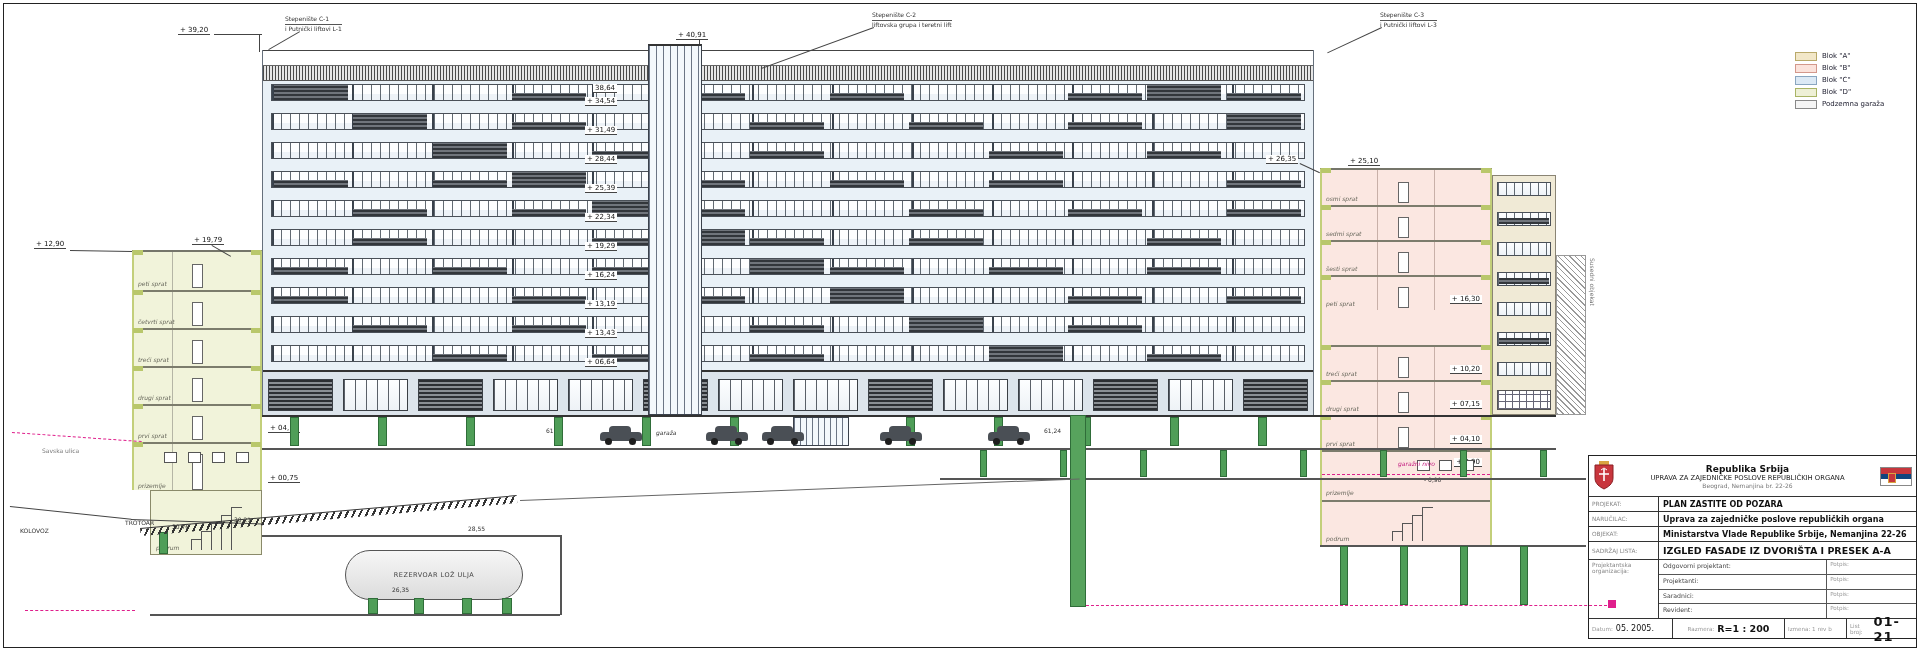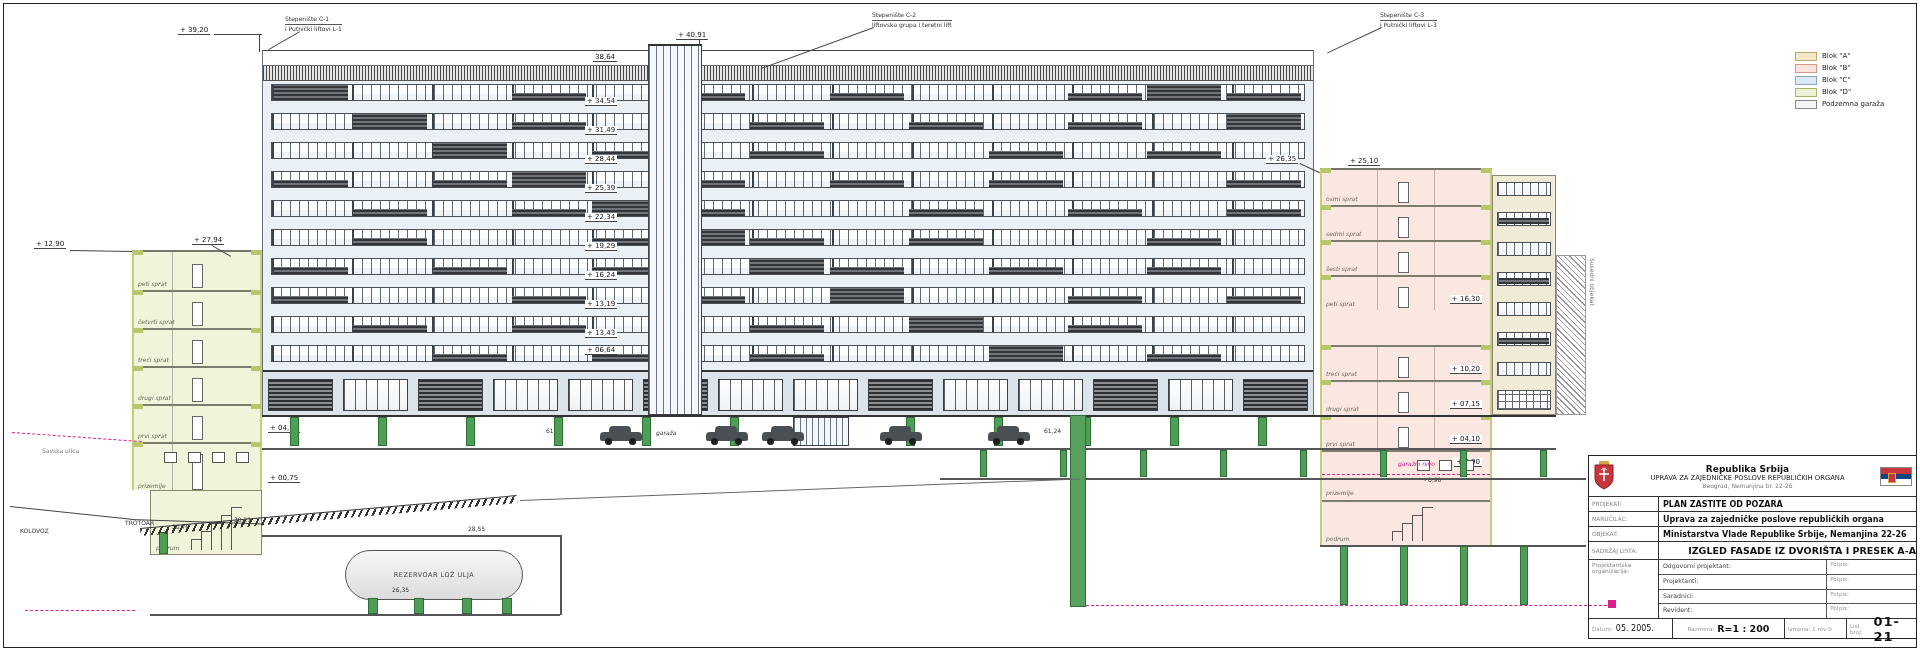--- a/index.html
+++ b/index.html
@@ -17,21 +17,21 @@
   .car::before{content:"";position:absolute;left:9px;top:-6px;width:22px;height:7px;background:#4a4f55;border-radius:4px 4px 0 0;}
   .car::after{content:"";position:absolute;left:5px;bottom:-4px;width:7px;height:7px;border-radius:50%;background:#1e1e1e;box-shadow:24px 0 0 #1e1e1e;}
   
   .tb{position:absolute;left:1588px;top:455px;width:329px;height:184px;border:1.5px solid #222;background:#fff;box-sizing:border-box;display:flex;flex-direction:column;}
   .tb-header{display:flex;align-items:center;border-bottom:1px solid #333;height:40px;padding:0 4px;gap:4px;}
   .tb-header .mid{flex:1;text-align:center;}
   .tb-country{font-size:9px;font-weight:bold;color:#111;}
   .tb-org{font-size:6.8px;color:#222;}
   .tb-addr{font-size:6px;color:#777;}
   .tb-row{display:flex;border-bottom:1px solid #333;align-items:center;height:14px;}
-  .tb-row.big{height:17px;text-align:right;}
+  .tb-row.big{height:17px;}
   .tb-lab{width:70px;min-width:70px;font-size:5.8px;color:#888;padding-left:3px;box-sizing:border-box;border-right:1px solid #333;align-self:stretch;display:flex;align-items:center;}
   .tb-val{flex:1;font-size:8px;font-weight:bold;color:#111;padding-left:4px;white-space:nowrap;overflow:hidden;}
   .tb-row.big .tb-val{font-size:9.5px;}
   .tb-sig{display:flex;flex:1;border-bottom:1px solid #333;}
   .tb-sig-left{width:70px;min-width:70px;border-right:1px solid #333;font-size:5.8px;color:#888;padding:2px 0 0 3px;box-sizing:border-box;}
   .tb-sig-rows{flex:1;display:flex;flex-direction:column;}
   .tb-sig-row{flex:1;display:flex;border-bottom:1px solid #555;}
   .tb-sig-row:last-child{border-bottom:none;}
   .tb-sig-name{flex:1.9;font-size:6.2px;color:#444;padding:2px 0 0 4px;border-right:1px solid #555;}
   .tb-sig-sign{flex:1;font-size:5.6px;color:#999;padding:1px 0 0 3px;}
@@ -204,22 +204,22 @@
       </div>
       <div class="lev" style="left: 322px; top: 47px;">+ 34,54</div>
       <div class="lev" style="left: 322px; top: 76px;">+ 31,49</div>
       <div class="lev" style="left: 322px; top: 105px;">+ 28,44</div>
       <div class="lev" style="left: 322px; top: 134px;">+ 25,39</div>
       <div class="lev" style="left: 322px; top: 163px;">+ 22,34</div>
       <div class="lev" style="left: 322px; top: 192px;">+ 19,29</div>
       <div class="lev" style="left: 322px; top: 221px;">+ 16,24</div>
       <div class="lev" style="left: 322px; top: 250px;">+ 13,19</div>
       <div class="lev" style="left: 322px; top: 279px;">+ 13,43</div>
-      <div class="lev" style="left: 322px; top: 296px;">+ 06,64</div>
-      <div class="lev" style="left: 330px; top: 3px;">38,64</div>
+      <div class="lev" style="left: 322px; top: 308px;">+ 06,64</div>
+      <div class="lev" style="left: 330px; top: 34px;">38,64</div>
     </div>
 
   <div class="lev" style="left:178px;top:26px;">+ 39,20</div>
   <div class="line" style="left:214px;top:34px;width:48px;"></div>
   <div class="line" style="left:260px;top:34px;width:18px;transform:rotate(90deg);"></div>
 
   <div class="lev" style="left:676px;top:31px;">+ 40,91</div>
   <div class="line" style="left:700px;top:40px;width:8px;transform:rotate(90deg);"></div>
 
   <div class="stairlbl" style="left:285px;top:15px;">
@@ -291,21 +291,21 @@
   <div class="abs" id="leftpodrum" style="left:150px;top:490px;width:112px;height:65px;background:#f1f3da;border:1.5px solid #8a8a6a;box-sizing:border-box;">
       <div class="flabel" style="left: 5px; bottom: 3px;">podrum</div>
       <div style="position: absolute; left: 40px; bottom: 4px; width: 10px; height: 10px; border-left: 1px solid rgb(85, 85, 85); border-top: 1px solid rgb(85, 85, 85);"></div>
       <div style="position: absolute; left: 50px; bottom: 4px; width: 10px; height: 18px; border-left: 1px solid rgb(85, 85, 85); border-top: 1px solid rgb(85, 85, 85);"></div>
       <div style="position: absolute; left: 60px; bottom: 4px; width: 10px; height: 26px; border-left: 1px solid rgb(85, 85, 85); border-top: 1px solid rgb(85, 85, 85);"></div>
       <div style="position: absolute; left: 70px; bottom: 4px; width: 10px; height: 34px; border-left: 1px solid rgb(85, 85, 85); border-top: 1px solid rgb(85, 85, 85);"></div>
       <div style="position: absolute; left: 80px; bottom: 4px; width: 10px; height: 42px; border-left: 1px solid rgb(85, 85, 85); border-top: 1px solid rgb(85, 85, 85);"></div>
       <div style="position: absolute; left: 8px; bottom: 0px; width: 7px; height: 20px; background: rgb(79, 158, 88); border: 1px solid rgb(47, 109, 57);"></div>
     </div>
 
-  <div class="lev" style="left:192px;top:236px;">+ 27,94</div>
+  <div class="lev" style="left:192px;top:236px;">+ 19,79</div>
   <div class="line" style="left:212px;top:245px;width:22px;transform:rotate(30deg);"></div>
   <div class="lev" style="left:34px;top:240px;">+ 12,90</div>
   <div class="line" style="left:70px;top:250px;width:62px;transform:rotate(1deg);"></div>
 
   <div class="line" style="left:10px;top:506px;width:122px;transform:rotate(6deg);"></div>
   <div class="line" style="left:131px;top:519px;width:131px;transform:rotate(2deg);"></div>
   <div class="dashpink" style="left:12px;top:432px;width:130px;transform:rotate(4deg);"></div>
   <div class="t6" style="left:20px;top:527px;">KOLOVOZ</div>
   <div class="t6" style="left:125px;top:519px;">TROTOAR</div>
   <div class="t6" style="left:172px;top:523px;">30,76</div>

